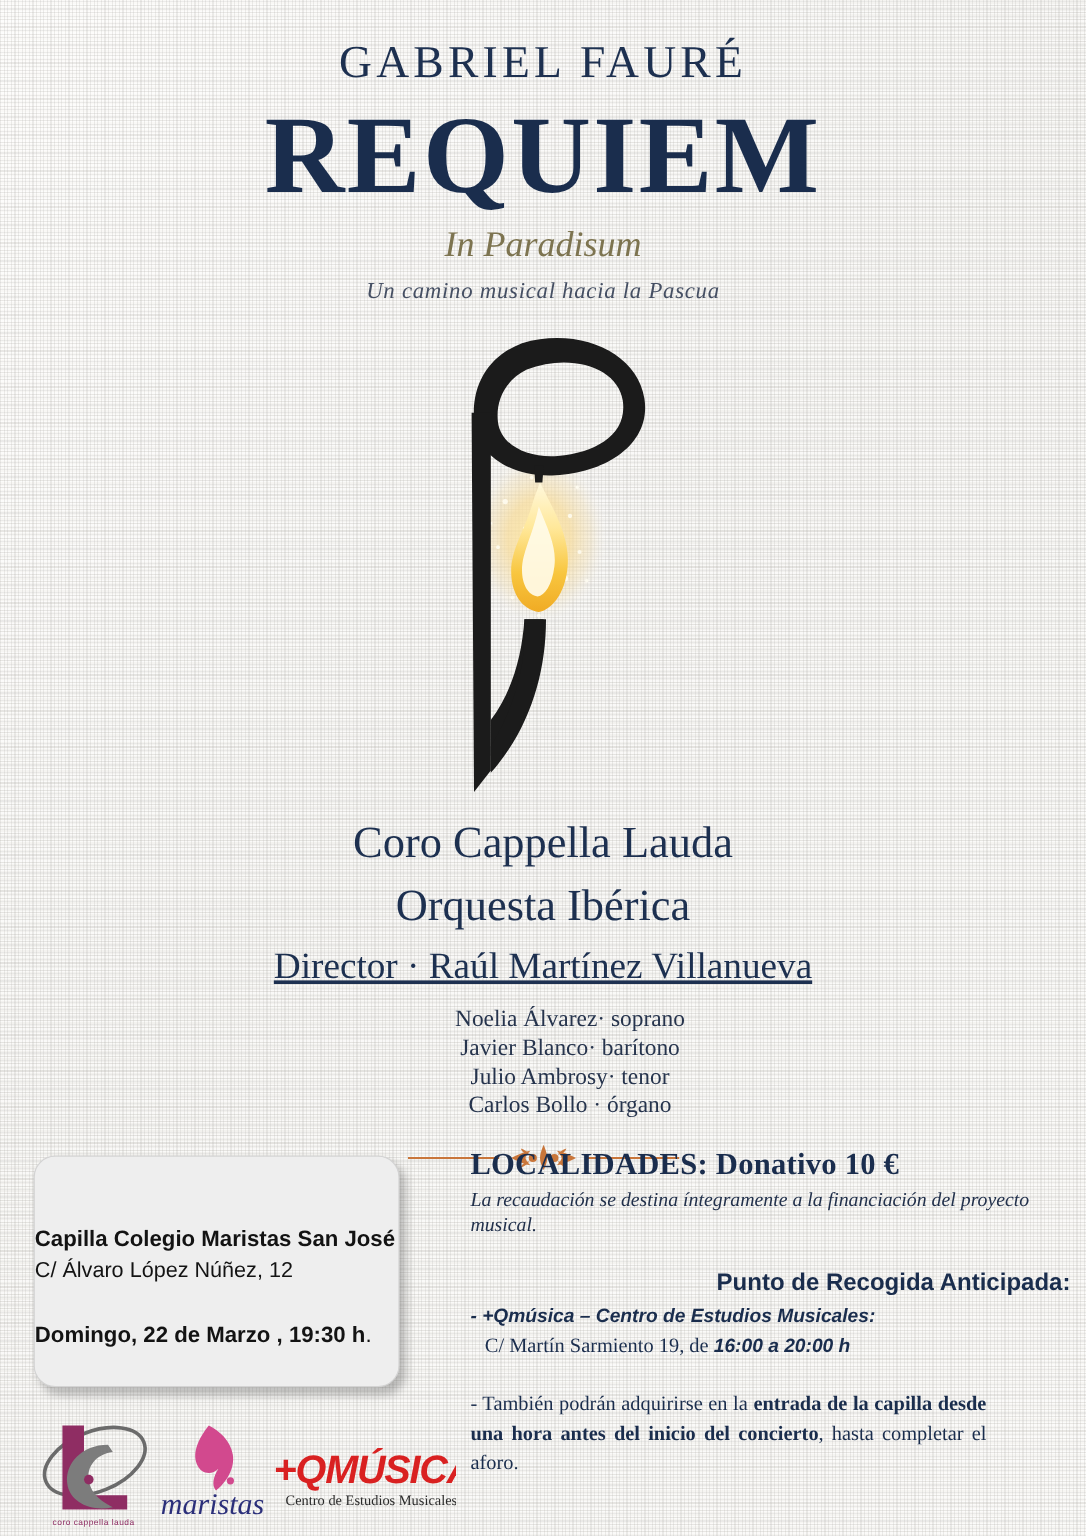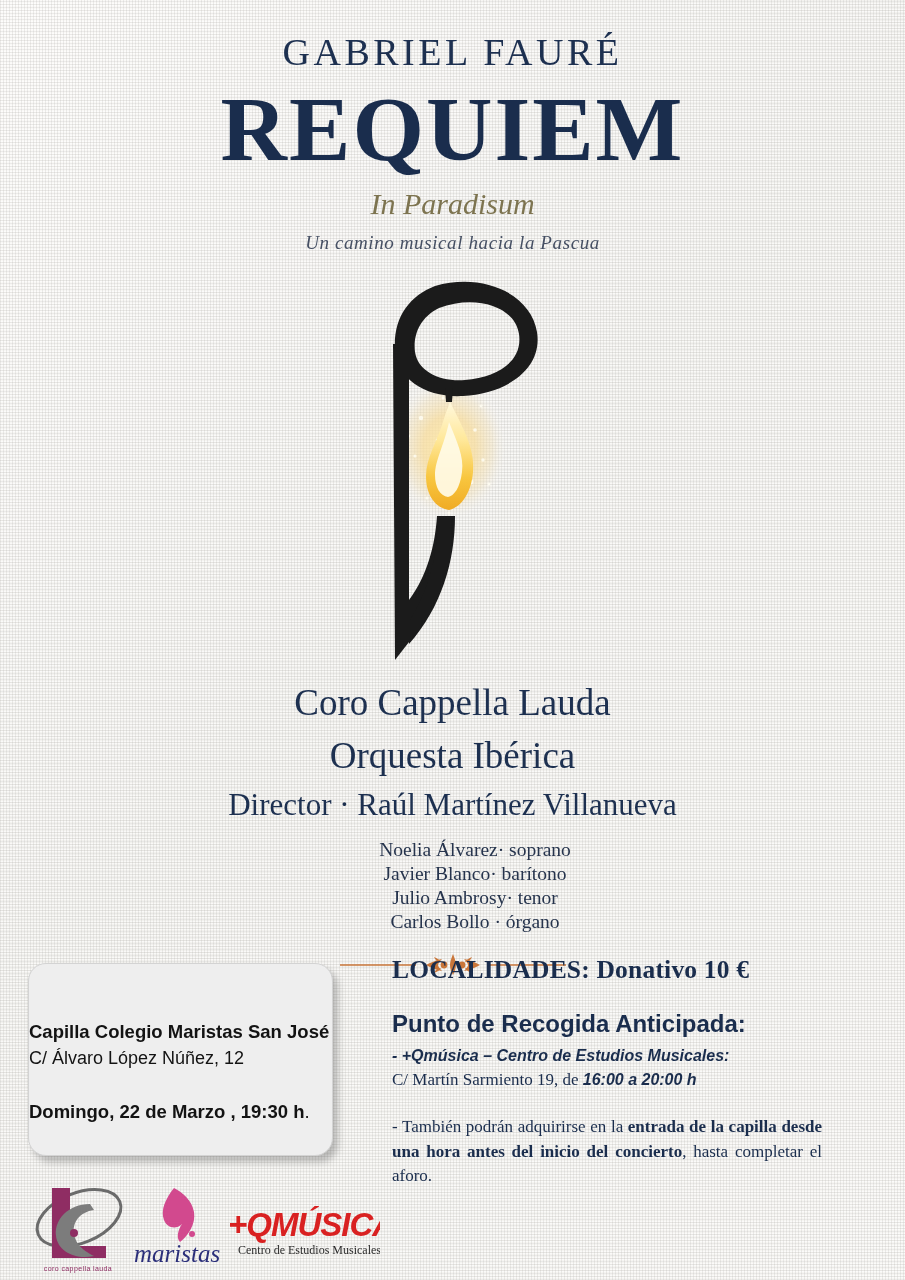--- a/index.html
+++ b/index.html
@@ -77,20 +77,21 @@
     font-size: 37px;
     color: #1d3050;
     line-height: 1.18;
     margin-top: 10px;
   }
   .conductor {
     font-size: 31px;
     color: #1d3050;
     margin-top: 9px;
     line-height: 1.18;
+    text-decoration: underline;
   }
   .soloists {
     margin-top: 14px;
     font-size: 19.5px;
     color: #26344d;
     line-height: 1.24;
   }
   .soloists div { line-height: 1.24; padding-left: 45px; }
 
   
@@ -154,37 +155,39 @@
   .tk-note {
     font-style: italic;
     font-size: 16.5px;
     line-height: 1.25;
     margin-top: 6px;
     color: #223category;
     color: #22314c;
   }
   .tk-sub {
     font-family: "Liberation Sans", sans-serif;
-    font-size: 24px;
+    font-size: 20px;
     font-weight: 700;
     margin-top: 26px;
-    margin-left: 0;
+    margin-left: 24px;
     line-height: 1.2;
+    text-align: right;
   }
   .tk-line1 {
     font-family: "Liberation Sans", sans-serif;
     font-size: 16px;
     font-weight: 700;
     font-style: italic;
     margin-top: 7px;
     line-height: 1.25;
   }
   .tk-line2 {
     font-size: 17px;
     margin-top: 3px;
+    margin-left: 12px;
     line-height: 1.3;
   }
   .tk-line2 .hours {
     font-family: "Liberation Sans", sans-serif;
     font-weight: 700;
     font-style: italic;
     font-size: 16px;
   }
   .tk-para {
     font-size: 17px;
@@ -322,20 +325,21 @@
   </div>
 
   <div class="venue-card">
     <div class="venue-name">Capilla Colegio Maristas San José</div>
     <div class="venue-street">C/ Álvaro López Núñez, 12</div>
     <div class="venue-date"><span>Domingo, 22 de Marzo , 19:30 h</span><span class="h-unit">.</span></div>
   </div>
 
   <div class="tickets">
     <div class="tk-head">LOCALIDADES: Donativo 10 €</div>
+    <div class="tk-note">La recaudación se destina íntegramente a la financiación del proyecto musical.</div>
     <div class="tk-sub">Punto de Recogida Anticipada:</div>
     <div class="tk-line1">- +Qmúsica – Centro de Estudios Musicales:</div>
     <div class="tk-line2"><span>C/ Martín Sarmiento 19,  de </span><span class="hours">16:00 a 20:00 h</span></div>
     <div class="tk-para"><span>- También podrán adquirirse en la </span><span class="b">entrada de la capilla desde una hora antes del inicio del concierto</span><span>, hasta completar el aforo.</span></div>
   </div>
 
   <div class="logos">
 
     <div class="logo-cl">
       <svg width="108" height="98" viewBox="0 0 108 98">

